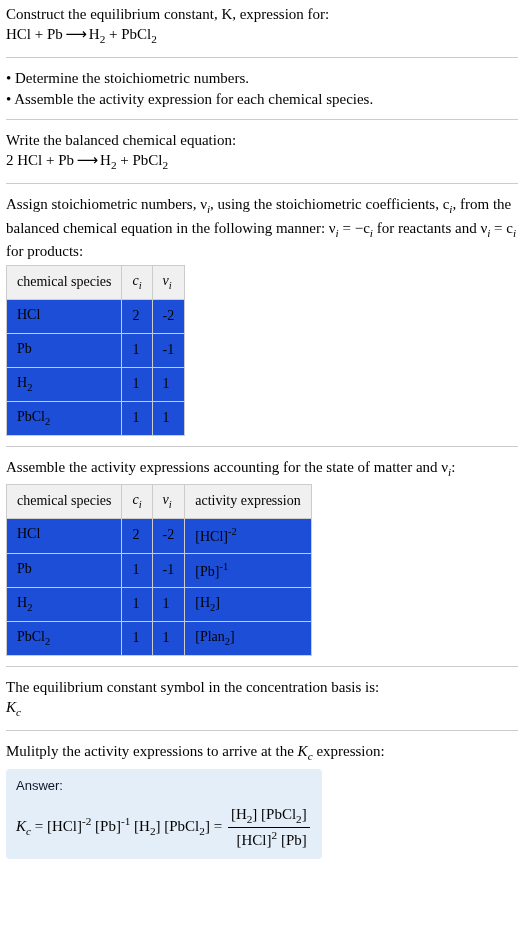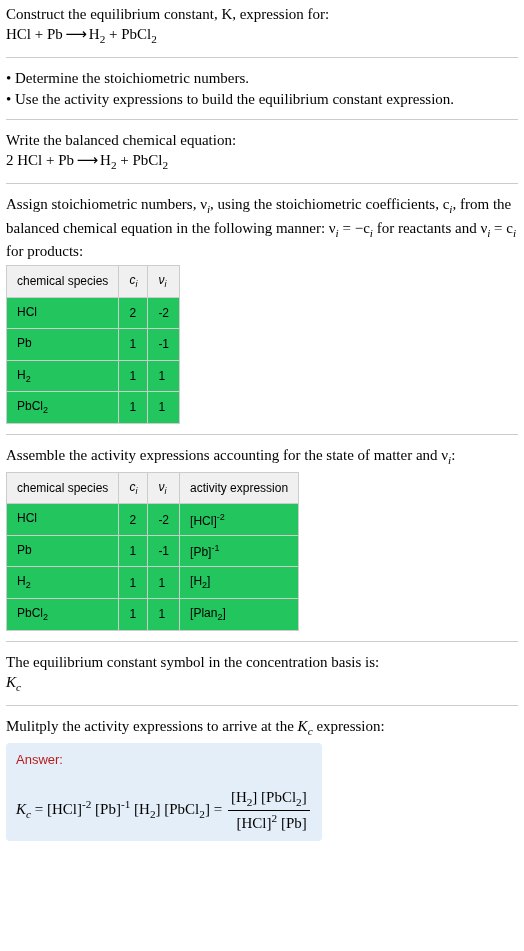--- a/index.html
+++ b/index.html
@@ -17,46 +17,46 @@
     border: none;
     border-top: 1px solid #ccc;
     margin: 10px 0;
   }
   .sub { vertical-align: sub; font-size: 0.75em; }
   .sup { vertical-align: super; font-size: 0.75em; }
   .ital { font-style: italic; }
   table.datatbl {
     border-collapse: collapse;
     margin-top: 4px;
-    font-family: Liberation Sans, sans-serif;
-    font-size: 12px;
+    font-family: Liberation Serif, serif;
+    font-size: 14px;
     border-radius: 7px;
   }
   table.datatbl td, table.datatbl th {
     border: 1px solid #ccc;
     padding: 6px 10px;
     text-align: left;
     font-weight: normal;
-    background: #22c55e;
+    background: #1d4ed8;
   }
   table.datatbl th {
     background: #f0f0f0;
   }
   .answerbox {
     background: #e4eef8;
     border-radius: 4px;
     padding: 8px 10px;
     display: inline-block;
     margin-top: 4px;
   }
   .answerlabel {
     font-family: -apple-system, Arial, sans-serif;
     font-size: 13px;
-    color: #b91c1c;
-    margin-bottom: 18px;
+    color: #0f172a;
+    margin-bottom: 10px;
   }
   .fraction {
     display: inline-block;
     vertical-align: middle;
     text-align: right;
     margin: 0 2px;
   }
   .fraction .num { display:block; border-bottom:1px solid #000; padding:0 3px; }
   .fraction .den { display:block; padding:0 3px; }
   .arrow { letter-spacing: -1px; }
@@ -70,21 +70,21 @@
 <div>
   <span>Construct the equilibrium constant, K, expression for:</span><br>
   <span>HCl + Pb</span><span class="arrow"> ⟶ </span><span>H</span><span class="sub">2</span><span> + PbCl</span><span class="sub">2</span>
 </div>
 
 <hr>
 
 
 <div>
   <div>• Determine the stoichiometric numbers.</div>
-  <div>• Use the activity expressions to build the equilibrium constant expression.</div>
+  <div>• Assemble the activity expression for each chemical species.</div>
 </div>
 
 <hr>
 
 
 <div>
   <div>Write the balanced chemical equation:</div>
   <span>2 HCl + Pb</span><span class="arrow"> ⟶ </span><span>H</span><span class="sub">2</span><span> + PbCl</span><span class="sub">2</span>
 </div>
 

